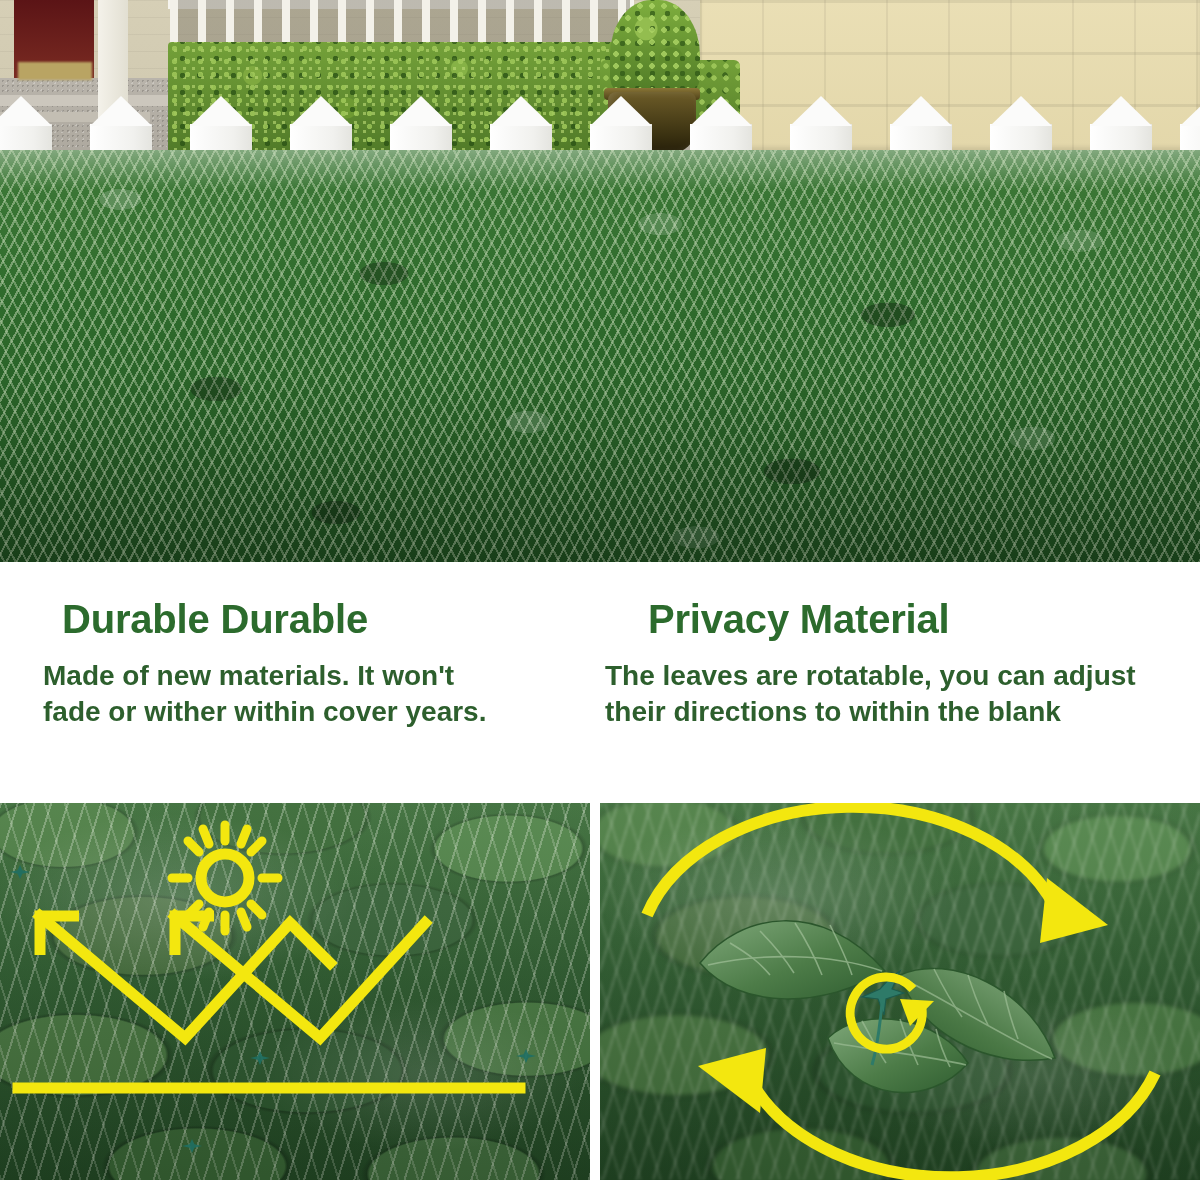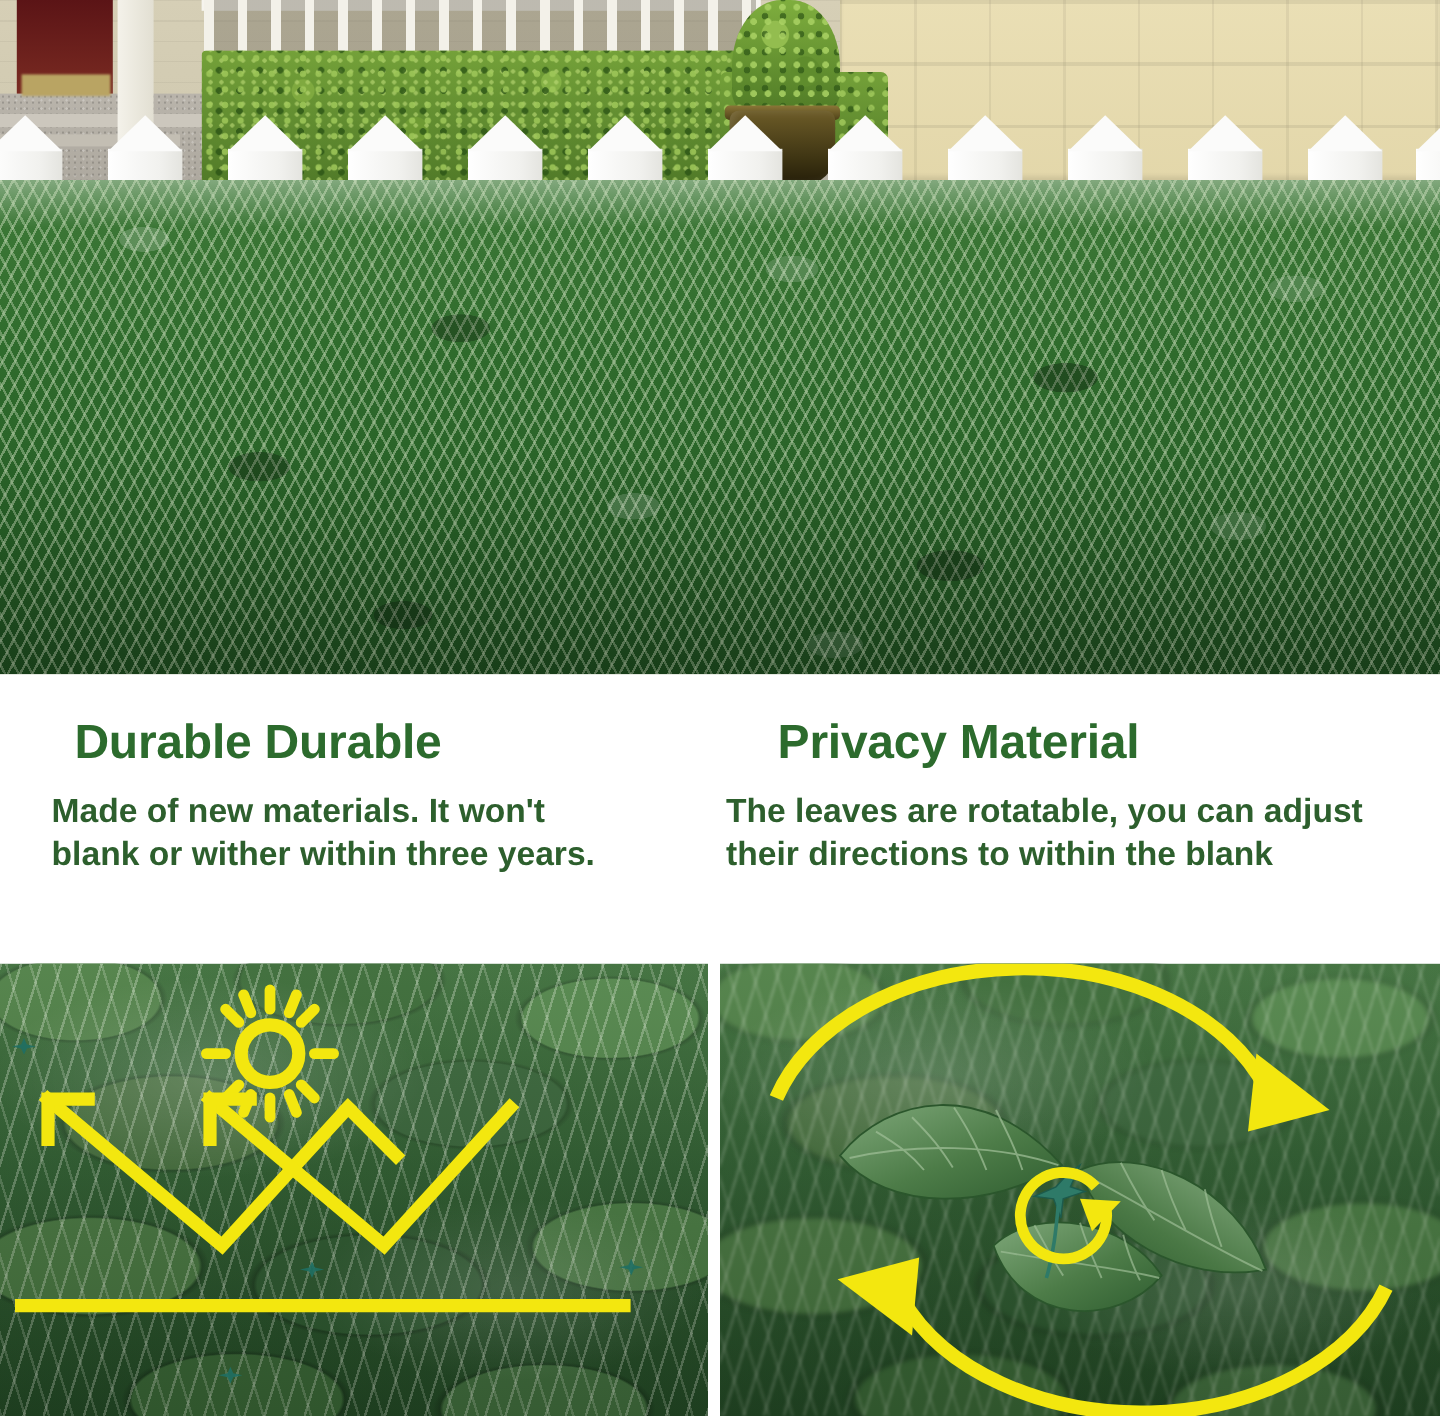--- a/index.html
+++ b/index.html
@@ -348,21 +348,21 @@
     <div class="leafpat"></div>
     <div class="leafblobs"></div>
     <div class="ivy-shadow"></div>
   </div>
 </div>
 
 <div class="features">
 
   <div class="feature-col left">
     <h2 class="feature-title">Durable Durable</h2>
-    <p class="feature-body">Made of new materials. It won't blank or wither within three years.</p>
+    <p class="feature-body">Made of new materials. It won't fade or wither within cover years.</p>
   </div>
 
   <div class="feature-col right">
     <h2 class="feature-title">Privacy Material</h2>
     <p class="feature-body">The leaves are rotatable, you can adjust their directions to within the blank</p>
   </div>
 
 </div>
 
 <div class="photo left">

